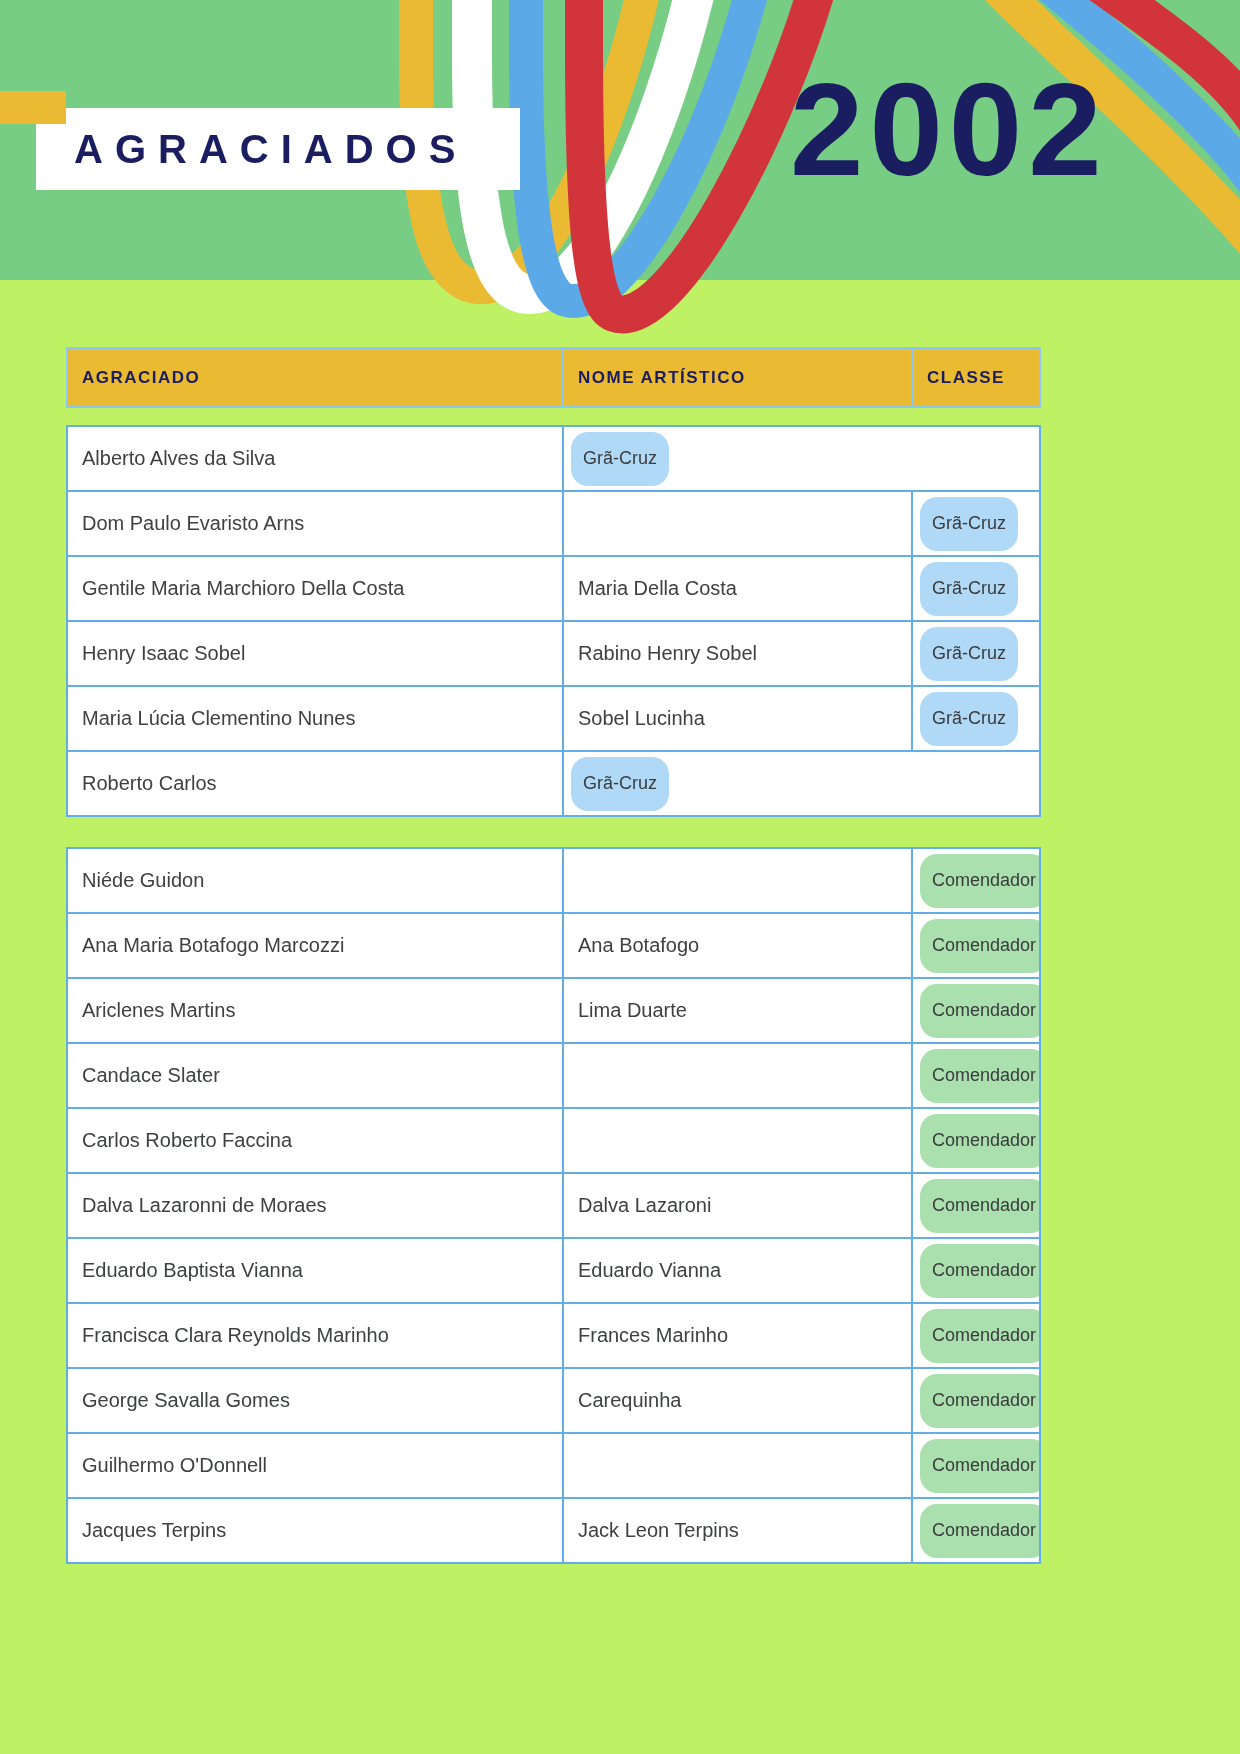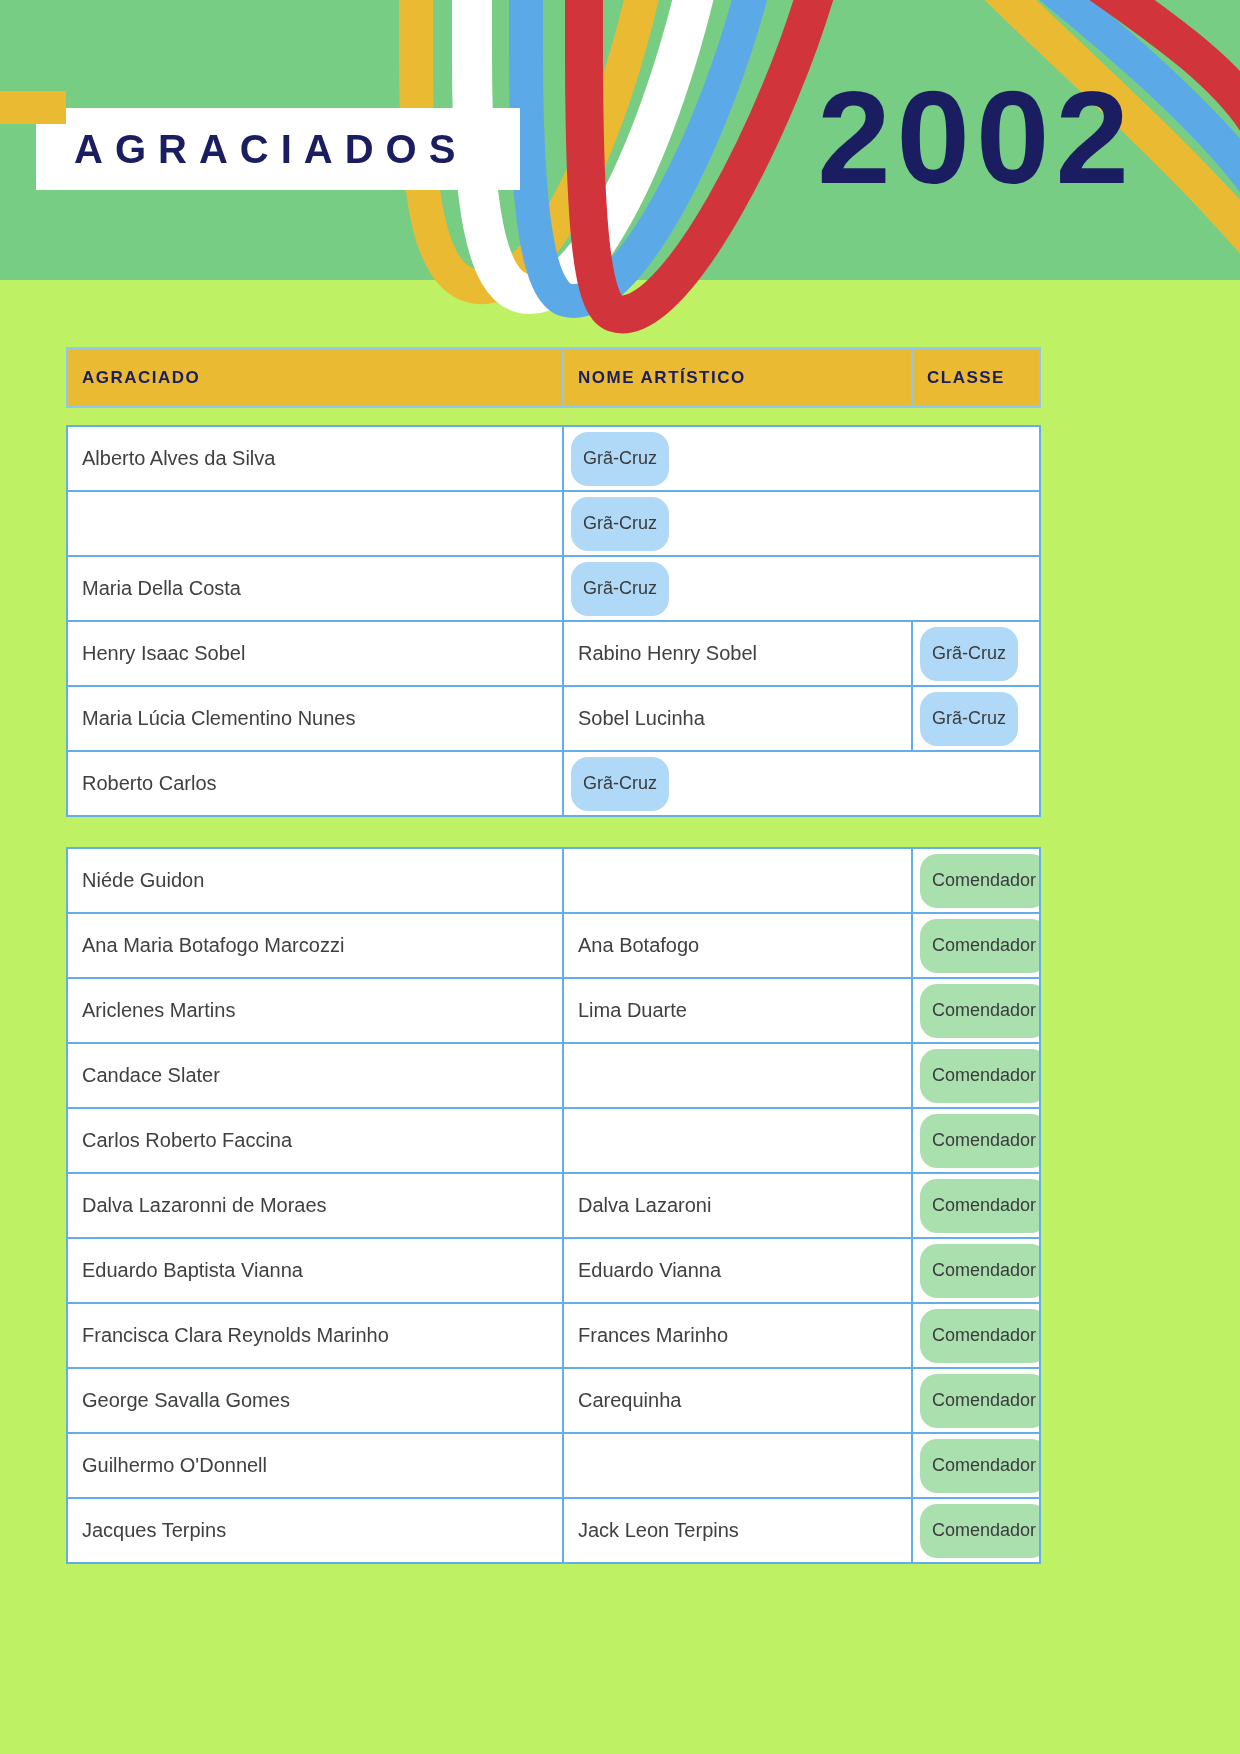--- a/index.html
+++ b/index.html
@@ -19,23 +19,23 @@
   }
   .title-box h1 {
     margin:0 0 0 38px; font-size:40px; font-weight:bold;
     letter-spacing:0.30em; color:var(--navy,#1A1D60); white-space:nowrap;
   }
   .corner-square {
     position:absolute; left:0; top:91px; width:66px; height:33px;
     background:var(--yellow,#EBBA33); z-index:3;
   }
   .year {
-    position:absolute; left:790px; top:72px; width:372px; z-index:2;
+    position:absolute; left:790px; top:64px; width:372px; z-index:2;
     font-size:132px; line-height:1; font-weight:bold; letter-spacing:6px;
-    color:var(--navy,#1A1D60); text-align:center;
+    color:var(--navy,#1A1D60); text-align:left;
   }
   
   .t-header {
     position:absolute; left:66px; top:347px; width:975px; height:61px;
     background:var(--yellow,#EBBA33);
     border:2px solid #8CC8F0; box-sizing:border-box;
     display:grid; grid-template-columns:494px 349px 1fr; z-index:2;
   }
   .t-header .hcell {
     display:flex; align-items:center; padding-left:14px;
@@ -103,26 +103,28 @@
   </div>
 
   <div class="group group-gra-cruz">
       <div class="row">
         <div class="cell name-cell">Alberto Alves da Silva</div>
         <div class="cell class-cell">
           <span class="badge badge-blue">Grã-Cruz</span>
         </div>
       </div>
       <div class="row">
-        <div class="cell artistic-cell"></div>
-        <div class="cell class-cell">
-          <span class="badge badge-blue">Grã-Cruz</span>
-        </div>
-      </div>
-      <div class="row">
+        <div class="cell name-cell">Dom Paulo Evaristo Arns</div>
+        <div class="cell artistic-cell"></div>
+        <div class="cell class-cell">
+          <span class="badge badge-blue">Grã-Cruz</span>
+        </div>
+      </div>
+      <div class="row">
+        <div class="cell name-cell">Gentile Maria Marchioro Della Costa</div>
         <div class="cell artistic-cell">Maria Della Costa</div>
         <div class="cell class-cell">
           <span class="badge badge-blue">Grã-Cruz</span>
         </div>
       </div>
       <div class="row">
         <div class="cell name-cell">Henry Isaac Sobel</div>
         <div class="cell artistic-cell">Rabino Henry Sobel</div>
         <div class="cell class-cell">
           <span class="badge badge-blue">Grã-Cruz</span>

